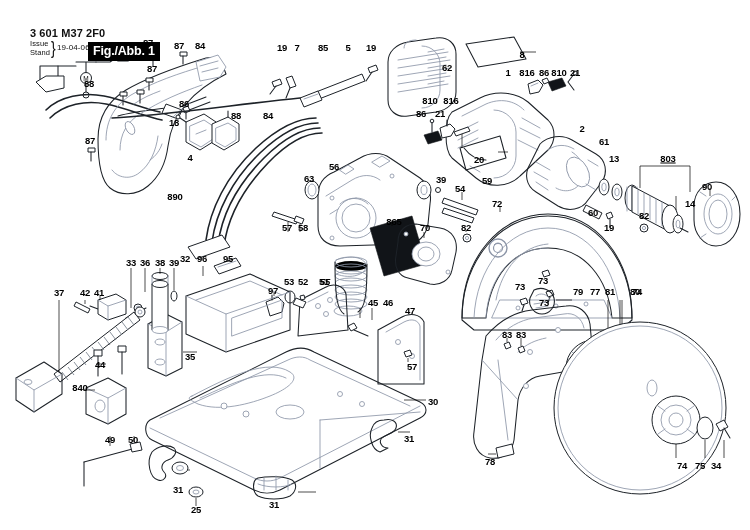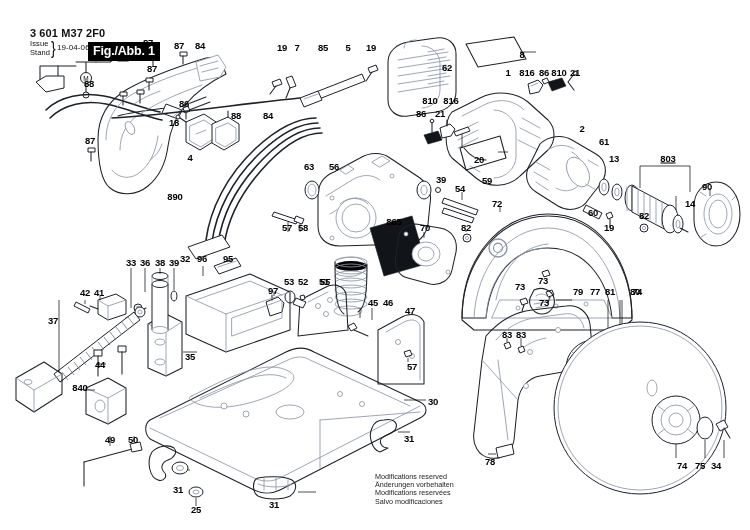--- a/index.html
+++ b/index.html
@@ -598,26 +598,20 @@
 
   <div class="hdr" id="issue-wrap">
     <span id="issue-stack">
       <span>Issue</span><br>
       <span>Stand</span>
     </span><span class="brace">}</span><span id="issue-date">19-04-06</span>
   </div>
 
   <div id="figbadge">Fig./Abb. 1</div>
 
-  <div id="disclaimer">
-    <div>Modifications reserved</div>
-    <div>Änderungen vorbehalten</div>
-    <div>Modifications reservées</div>
-    <div>Salvo modificaciones</div>
-  </div>
 
   <div id="callout-layer">
       <div class="cal" style="left: 179px; top: 45px;">87</div>
       <div class="cal" style="left: 200px; top: 45px;">84</div>
       <div class="cal" style="left: 152px; top: 68px;">87</div>
       <div class="cal" style="left: 148px; top: 42px;">87</div>
       <div class="cal" style="left: 89px; top: 83px;">88</div>
       <div class="cal" style="left: 184px; top: 103px;">86</div>
       <div class="cal" style="left: 236px; top: 115px;">88</div>
       <div class="cal" style="left: 268px; top: 115px;">84</div>
@@ -649,21 +643,21 @@
       <div class="cal" style="left: 690px; top: 203px;">14</div>
       <div class="cal" style="left: 593px; top: 212px;">60</div>
       <div class="cal" style="left: 609px; top: 227px;">19</div>
       <div class="cal" style="left: 479px; top: 159px;">20</div>
       <div class="cal" style="left: 487px; top: 180px;">59</div>
       <div class="cal" style="left: 441px; top: 179px;">39</div>
       <div class="cal" style="left: 460px; top: 188px;">54</div>
       <div class="cal" style="left: 466px; top: 227px;">82</div>
       <div class="cal" style="left: 644px; top: 215px;">82</div>
       <div class="cal" style="left: 497px; top: 203px;">72</div>
-      <div class="cal" style="left: 309px; top: 166px;">63</div>
+      <div class="cal" style="left: 309px; top: 178px;">63</div>
       <div class="cal" style="left: 334px; top: 166px;">56</div>
       <div class="cal" style="left: 394px; top: 221px;">865</div>
       <div class="cal" style="left: 425px; top: 227px;">70</div>
       <div class="cal" style="left: 287px; top: 227px;">57</div>
       <div class="cal" style="left: 303px; top: 227px;">58</div>
       <div class="cal" style="left: 325px; top: 281px; font-style: italic;">55</div>
       <div class="cal" style="left: 289px; top: 281px;">53</div>
       <div class="cal" style="left: 303px; top: 281px;">52</div>
       <div class="cal" style="left: 316px; top: 281px; padding-left: 16px;">51</div>
       <div class="cal" style="left: 373px; top: 302px;">45</div>
@@ -671,21 +665,21 @@
       <div class="cal" style="left: 410px; top: 310px;">47</div>
       <div class="cal" style="left: 412px; top: 366px;">57</div>
       <div class="cal" style="left: 273px; top: 290px;">97</div>
       <div class="cal" style="left: 131px; top: 262px;">33</div>
       <div class="cal" style="left: 145px; top: 262px;">36</div>
       <div class="cal" style="left: 160px; top: 262px;">38</div>
       <div class="cal" style="left: 174px; top: 262px;">39</div>
       <div class="cal" style="left: 185px; top: 258px;">32</div>
       <div class="cal" style="left: 202px; top: 258px;">96</div>
       <div class="cal" style="left: 228px; top: 258px;">95</div>
-      <div class="cal" style="left: 53px; top: 292px; margin-top: 28px;">37</div>
+      <div class="cal" style="left: 59px; top: 292px;">37</div>
       <div class="cal" style="left: 85px; top: 292px;">42</div>
       <div class="cal" style="left: 99px; top: 292px;">41</div>
       <div class="cal" style="left: 190px; top: 356px;">35</div>
       <div class="cal" style="left: 100px; top: 364px;">44</div>
       <div class="cal" style="left: 80px; top: 387px;">840</div>
       <div class="cal" style="left: 110px; top: 439px;">49</div>
       <div class="cal" style="left: 133px; top: 439px;">50</div>
       <div class="cal" style="left: 178px; top: 489px;">31</div>
       <div class="cal" style="left: 196px; top: 509px;">25</div>
       <div class="cal" style="left: 274px; top: 504px;">31</div>

